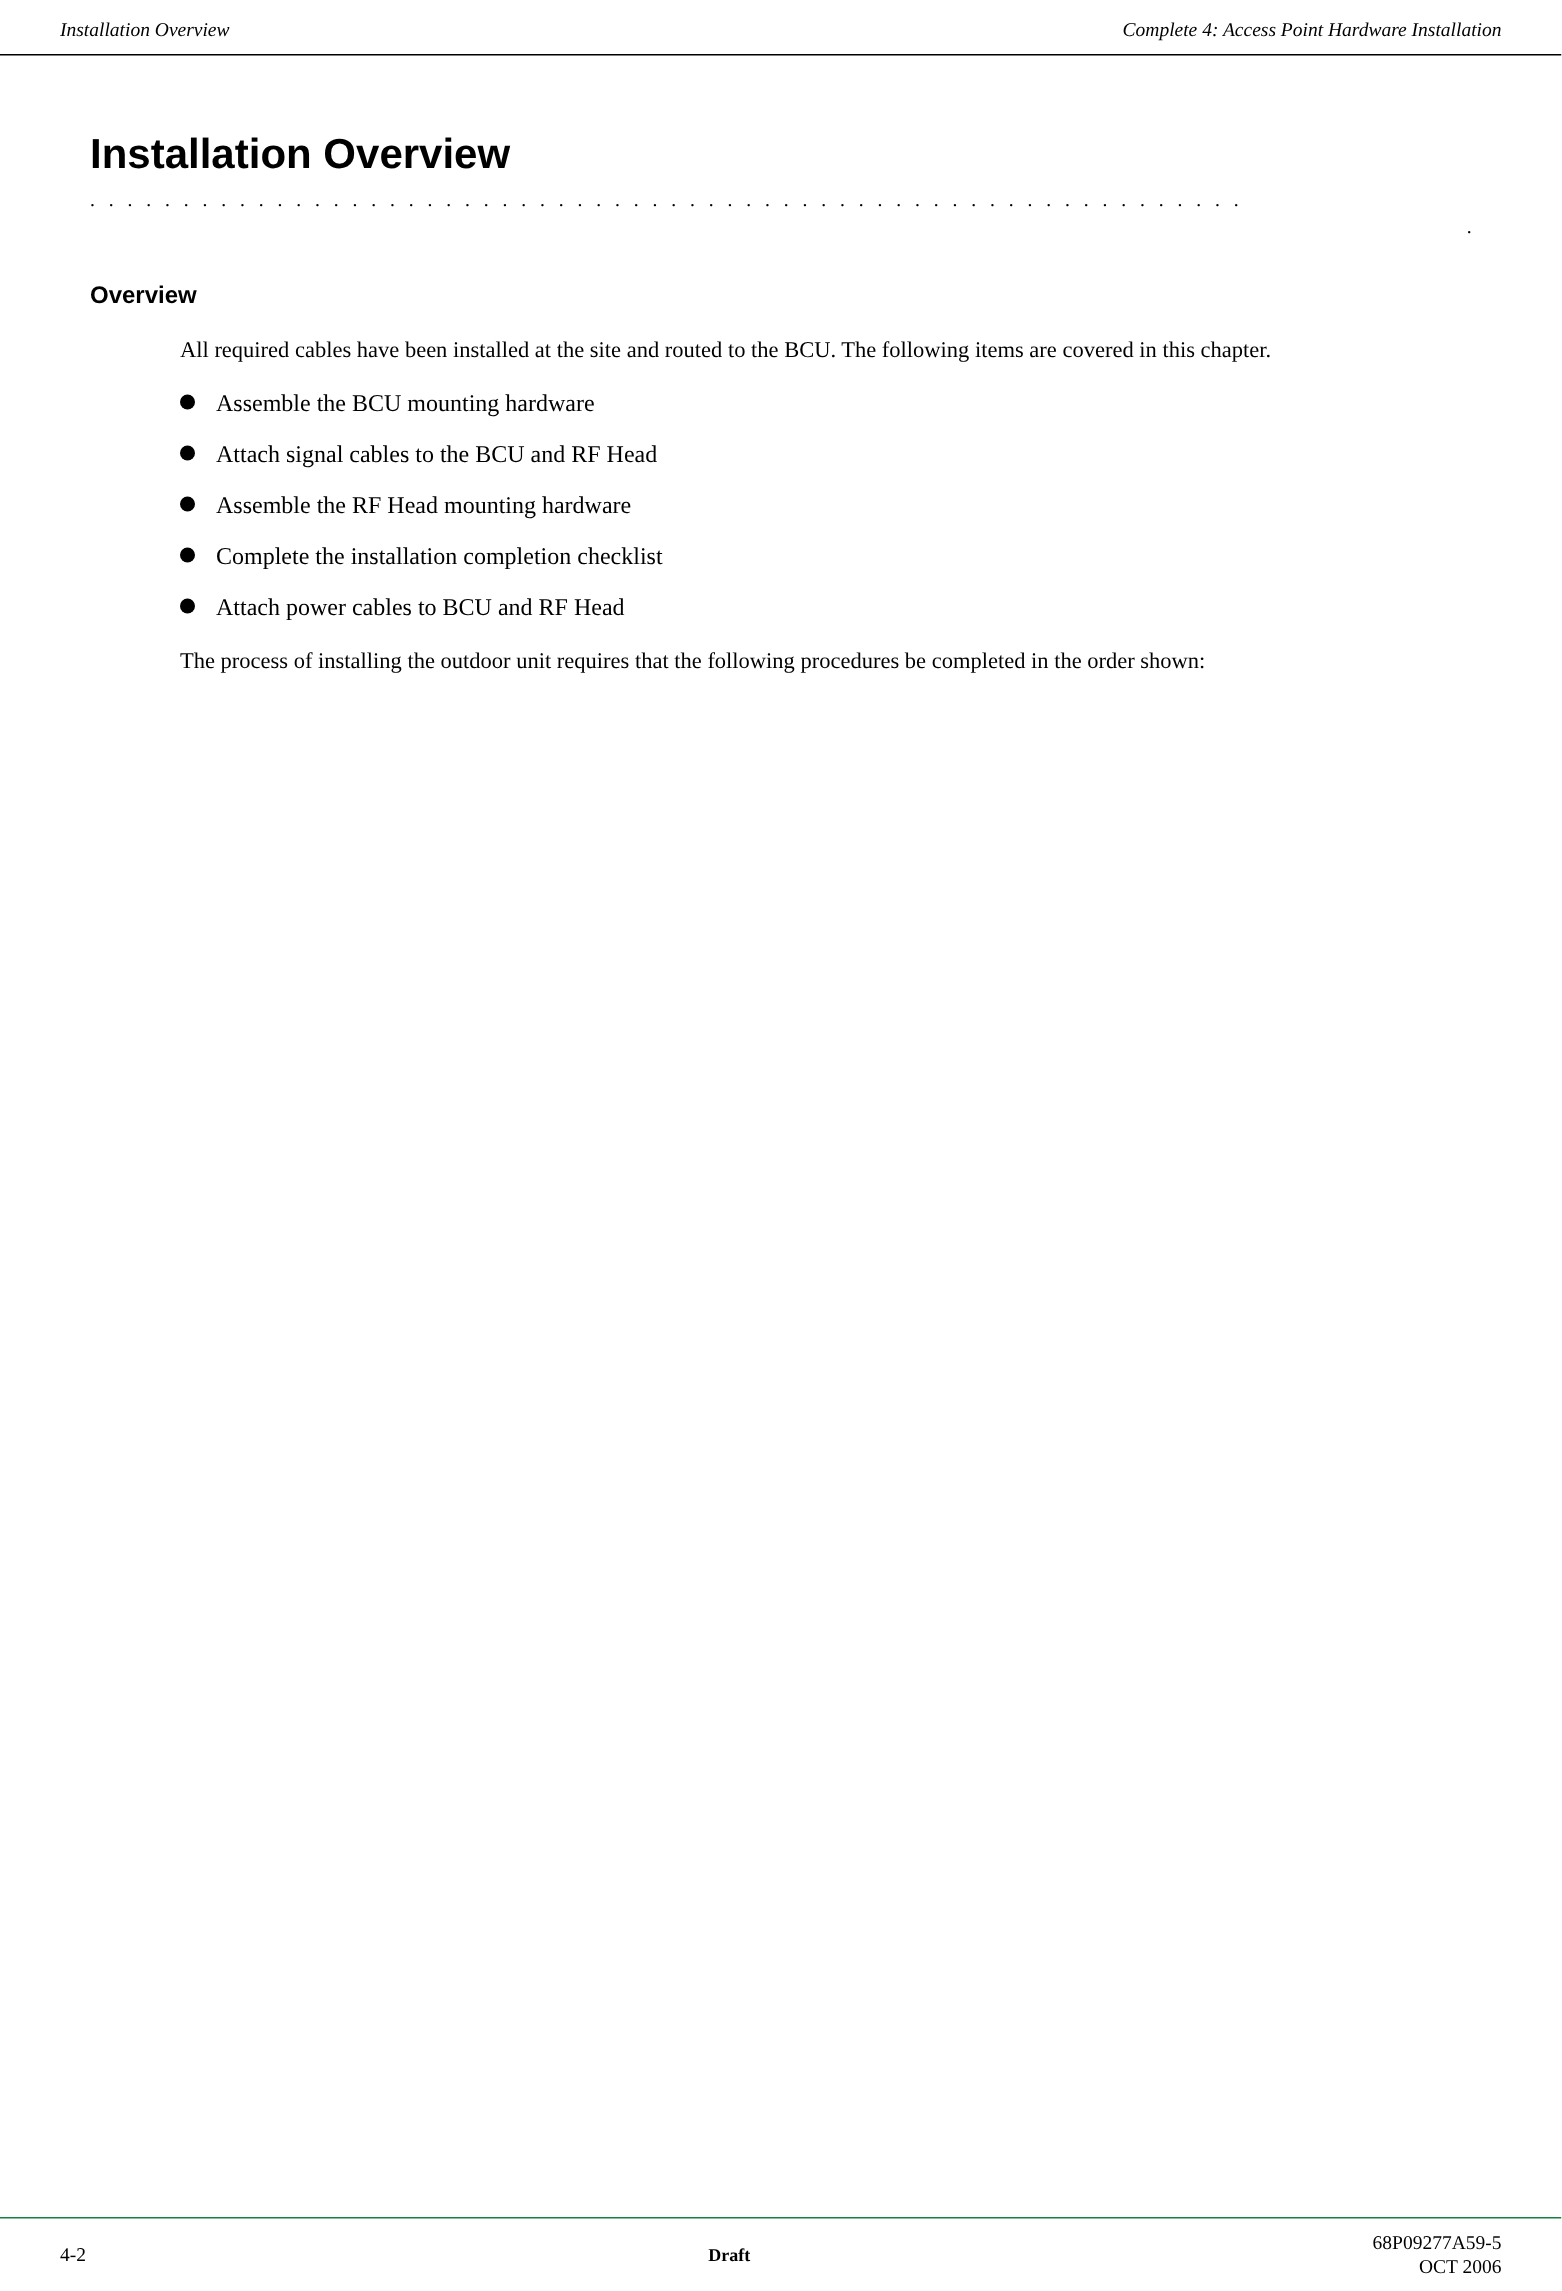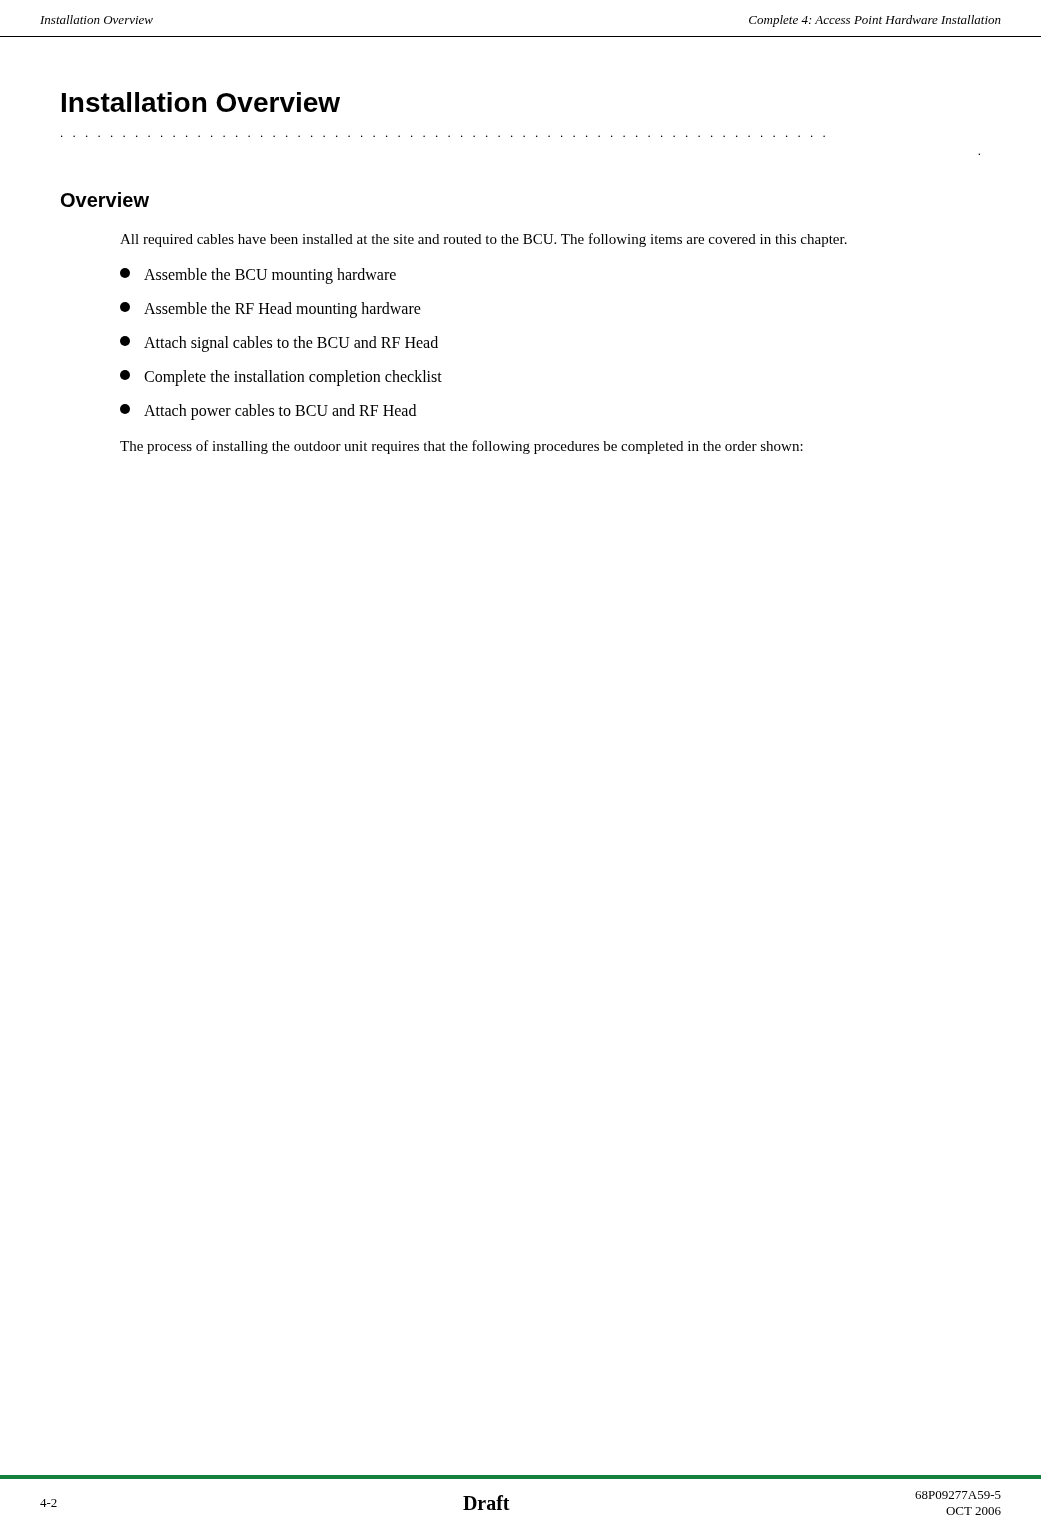--- a/index.html
+++ b/index.html
@@ -56,21 +56,21 @@
       overflow: hidden;
     }
 
     .title-dots-right {
       text-align: right;
       font-size: 13px;
       margin-bottom: 20px;
     }
 
     .section-heading {
-      font-size: 20px;
+      font-size: 16px;
       font-weight: bold;
       font-family: Arial, Helvetica, sans-serif;
       margin-top: 30px;
       margin-bottom: 16px;
     }
 
     .section-body {
       margin-left: 60px;
     }
 
@@ -109,34 +109,34 @@
       margin-bottom: 16px;
       font-size: 15px;
       line-height: 1.5;
     }
 
     .footer-bar {
       position: absolute;
       bottom: 0;
       left: 0;
       right: 0;
-      border-top: 4px solid #15803d;
+      border-top: 1px solid #15803d;
       padding: 8px 40px;
       display: flex;
       justify-content: space-between;
       align-items: center;
       font-size: 13px;
     }
 
     .footer-left {
     }
 
     .footer-center {
       font-weight: bold;
-      font-size: 20px;
+      font-size: 12px;
     }
 
     .footer-right {
       text-align: right;
     }
 
     .footer-right-top {
       display: block;
     }
 
@@ -163,25 +163,25 @@
   <div class="section-body">
     <p>All required cables have been installed at the site and routed to the BCU. The following items are covered in this chapter.</p>
 
     <ul class="bullet-list">
       <li>
         <span class="bullet-dot"></span>
         <span>Assemble the BCU mounting hardware</span>
       </li>
       <li>
         <span class="bullet-dot"></span>
+        <span>Attach signal cables to the BCU and RF Head</span>
+      </li>
+      <li>
+        <span class="bullet-dot"></span>
         <span>Assemble the RF Head mounting hardware</span>
-      </li>
-      <li>
-        <span class="bullet-dot"></span>
-        <span>Attach signal cables to the BCU and RF Head</span>
       </li>
       <li>
         <span class="bullet-dot"></span>
         <span>Complete the installation completion checklist</span>
       </li>
       <li>
         <span class="bullet-dot"></span>
         <span>Attach power cables to BCU and RF Head</span>
       </li>
     </ul>

